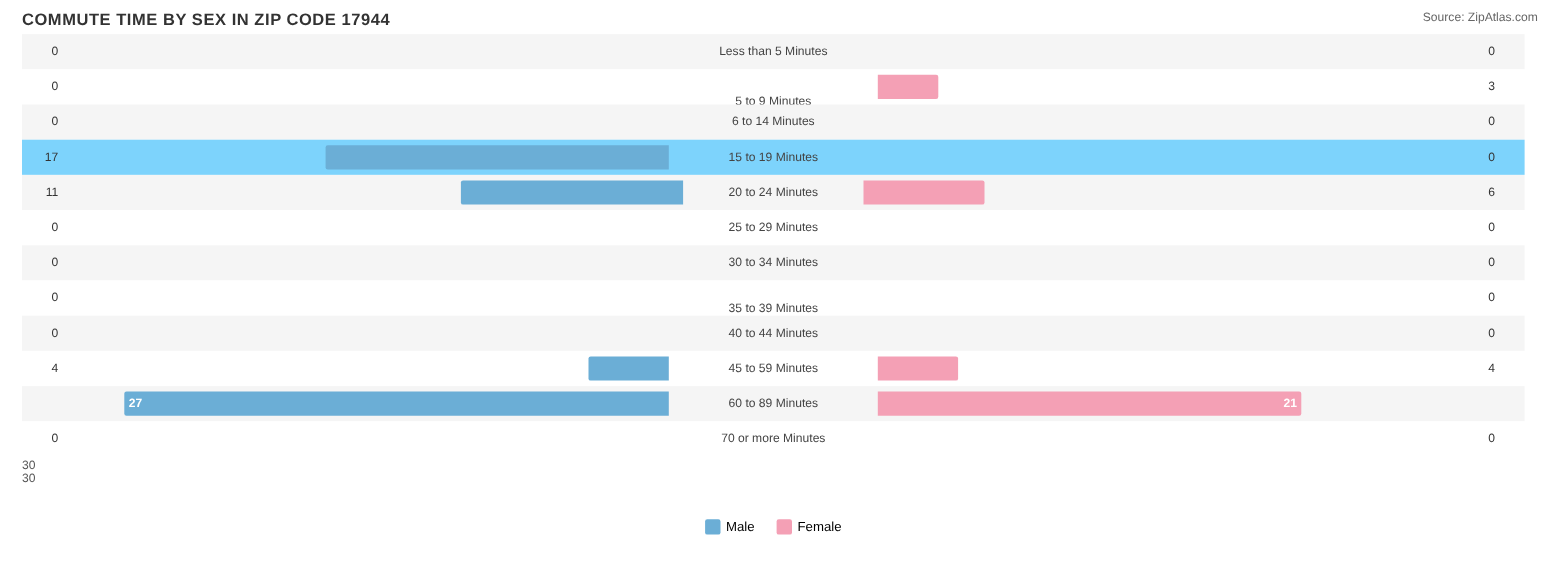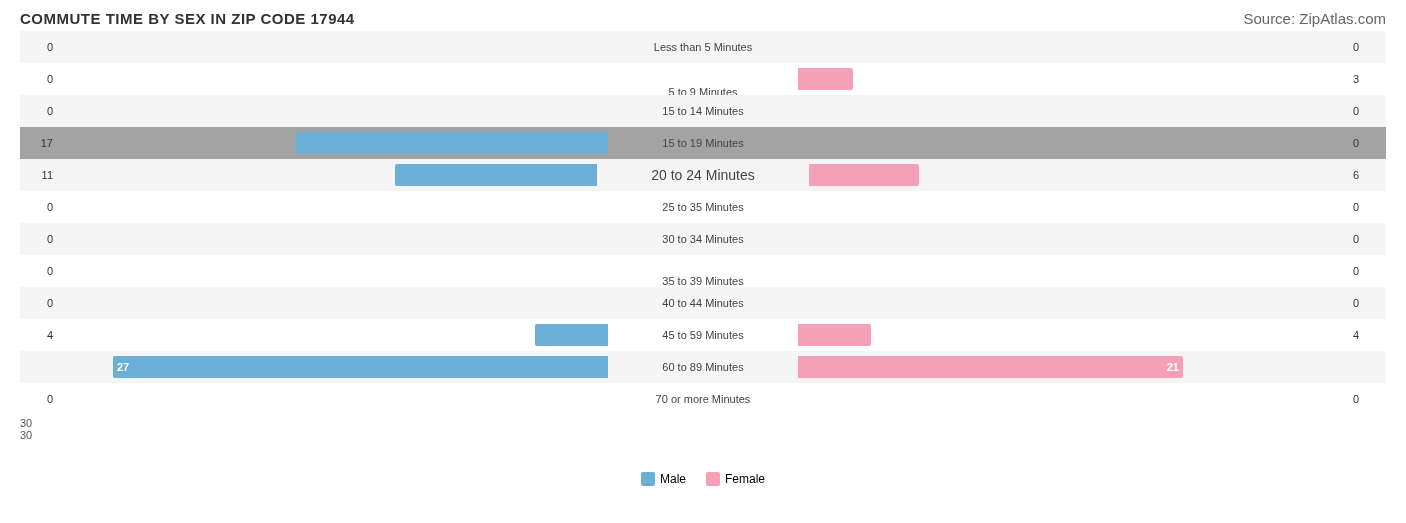--- a/index.html
+++ b/index.html
@@ -42,21 +42,21 @@
       position: relative;
     }
     .full-row:nth-child(odd) { background: #f0f0f0; }
     .full-row:nth-child(even) { background: #ffffff; }
   </style>
 </head>
 <body>
 
 <div class="chart-container">
   <div style="font-size:15px;font-weight:bold;color:#333;margin-bottom:4px;text-transform:uppercase;letter-spacing:0.5px;">COMMUTE TIME BY SEX IN ZIP CODE 17944</div>
-  <div style="position:absolute;top:10px;right:20px;font-size:15px;color:#666;">Source: ZipAtlas.com</div>
+  <div style="position:absolute;top:10px;right:8px;font-size:11px;color:#666;">Source: ZipAtlas.com</div>
 
   <div id="chart-inner" style="margin-top:4px;">
   <div class="full-row" style="display: flex; align-items: center; height: 32px; background: rgb(245, 245, 245);">
     <div style="width:38px;text-align:right;font-size:11px;color:#333;padding-right:5px;flex-shrink:0;">
       0
     </div>
     <div style="flex:1;display:flex;justify-content:flex-end;align-items:center;height:100%;position:relative;">
       <div style="width:0px;height:22px;background:#6baed6;border-radius:2px 0 0 2px;display:flex;align-items:center;justify-content:flex-start;overflow:hidden;">
         
       </div>
@@ -97,32 +97,32 @@
       <div class="full-row" style="display: flex; align-items: center; height: 32px; background: rgb(245, 245, 245);">
     <div style="width:38px;text-align:right;font-size:11px;color:#333;padding-right:5px;flex-shrink:0;">
       0
     </div>
     <div style="flex:1;display:flex;justify-content:flex-end;align-items:center;height:100%;position:relative;">
       <div style="width:0px;height:22px;background:#6baed6;border-radius:2px 0 0 2px;display:flex;align-items:center;justify-content:flex-start;overflow:hidden;">
         
       </div>
     </div>
     <div style="width:190px;text-align:center;font-size:11px;color:#444;flex-shrink:0;">
-      15 to 14 Minutes
-    </div>
-    <div style="flex:1;display:flex;justify-content:flex-start;align-items:center;height:100%;position:relative;">
-      <div style="width:0px;height:22px;background:#f4a0b5;border-radius:0 2px 2px 0;display:flex;align-items:center;justify-content:flex-end;overflow:hidden;">
-        
-      </div>
-    </div>
-    <div style="width:38px;text-align:left;font-size:11px;color:#333;padding-left:5px;flex-shrink:0;">
-      0
-    </div>
-  </div>
-      <div class="full-row" style="display: flex; height: 32px; background: #a3a3a3;">
+      6 to 14 Minutes
+    </div>
+    <div style="flex:1;display:flex;justify-content:flex-start;align-items:center;height:100%;position:relative;">
+      <div style="width:0px;height:22px;background:#f4a0b5;border-radius:0 2px 2px 0;display:flex;align-items:center;justify-content:flex-end;overflow:hidden;">
+        
+      </div>
+    </div>
+    <div style="width:38px;text-align:left;font-size:11px;color:#333;padding-left:5px;flex-shrink:0;">
+      0
+    </div>
+  </div>
+      <div class="full-row" style="display: flex; height: 32px; background: #7dd3fc;">
     <div style="width:38px;text-align:right;font-size:11px;color:#333;padding-right:5px;flex-shrink:0;">
       17
     </div>
     <div style="flex:1;display:flex;justify-content:flex-end;align-items:center;height:100%;position:relative;">
       <div style="width:312px;height:22px;background:#6baed6;border-radius:2px 0 0 2px;display:flex;align-items:center;justify-content:flex-start;overflow:hidden;">
         
       </div>
     </div>
     <div style="width:190px;text-align:center;font-size:11px;color:#444;flex-shrink:0;">
       15 to 19 Minutes
@@ -138,21 +138,21 @@
   </div>
       <div class="full-row" style="display: flex; align-items: center; height: 32px; background: rgb(245, 245, 245);">
     <div style="width:38px;text-align:right;font-size:11px;color:#333;padding-right:5px;flex-shrink:0;">
       11
     </div>
     <div style="flex:1;display:flex;justify-content:flex-end;align-items:center;height:100%;position:relative;">
       <div style="width:202px;height:22px;background:#6baed6;border-radius:2px 0 0 2px;display:flex;align-items:center;justify-content:flex-start;overflow:hidden;">
         
       </div>
     </div>
-    <div style="width:212px;text-align:center;font-size:14px;color:#444;flex-shrink:0;">
+    <div style="width:164px;text-align:center;font-size:11px;color:#444;flex-shrink:0;">
       20 to 24 Minutes
     </div>
     <div style="flex:1;display:flex;justify-content:flex-start;align-items:center;height:100%;position:relative;">
       <div style="width:110px;height:22px;background:#f4a0b5;border-radius:0 2px 2px 0;display:flex;align-items:center;justify-content:flex-end;overflow:hidden;">
         
       </div>
     </div>
     <div style="width:38px;text-align:left;font-size:11px;color:#333;padding-left:5px;flex-shrink:0;">
       6
     </div>
@@ -160,21 +160,21 @@
       <div class="full-row" style="display: flex; align-items: center; height: 32px; background: rgb(255, 255, 255);">
     <div style="width:38px;text-align:right;font-size:11px;color:#333;padding-right:5px;flex-shrink:0;">
       0
     </div>
     <div style="flex:1;display:flex;justify-content:flex-end;align-items:center;height:100%;position:relative;">
       <div style="width:0px;height:22px;background:#6baed6;border-radius:2px 0 0 2px;display:flex;align-items:center;justify-content:flex-start;overflow:hidden;">
         
       </div>
     </div>
     <div style="width:190px;text-align:center;font-size:11px;color:#444;flex-shrink:0;">
-      25 to 35 Minutes
+      25 to 29 Minutes
     </div>
     <div style="flex:1;display:flex;justify-content:flex-start;align-items:center;height:100%;position:relative;">
       <div style="width:0px;height:22px;background:#f4a0b5;border-radius:0 2px 2px 0;display:flex;align-items:center;justify-content:flex-end;overflow:hidden;">
         
       </div>
     </div>
     <div style="width:38px;text-align:left;font-size:11px;color:#333;padding-left:5px;flex-shrink:0;">
       0
     </div>
   </div>

